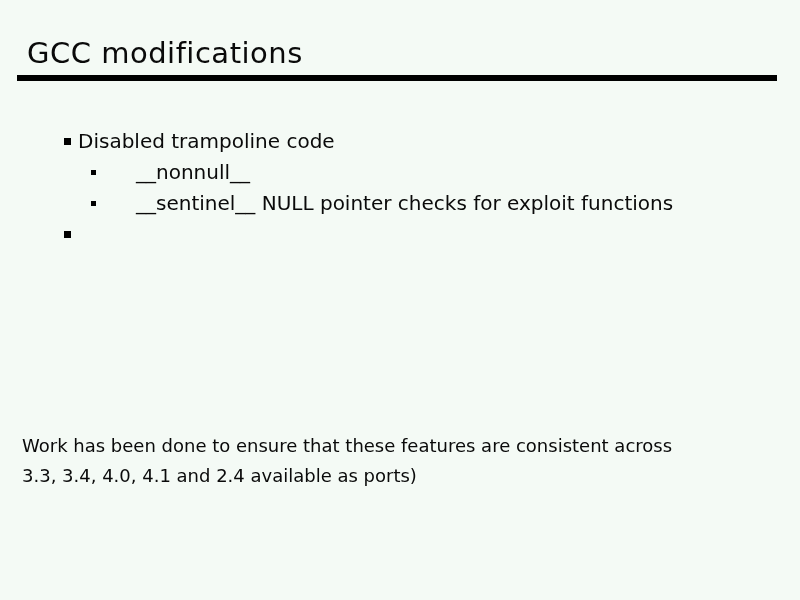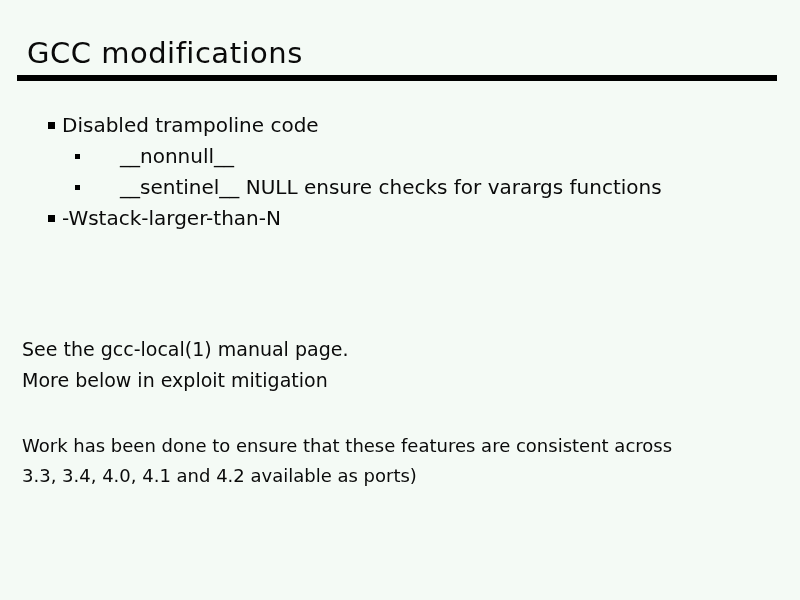--- a/index.html
+++ b/index.html
@@ -34,21 +34,21 @@
     left: 17px;
     top: 75px;
     width: 760px;
     height: 6px;
     background: var(--rule, #000000);
   }
   .bullet-list {
     position: absolute;
     left: 0;
     top: 110px;
-    margin: 0;
+    margin: 16px;
     padding: 0;
     list-style: none;
     font-size: 20px;
   }
   .bullet-item {
     position: relative;
     line-height: 31px;
     white-space: nowrap;
   }
   .bullet-item.l1 { padding-left: 62px; }
@@ -104,31 +104,26 @@
     <li class="bullet-item l1">
       <span class="bullet-marker"></span>
       <span>Disabled trampoline code</span>
     </li>
     <li class="bullet-item l2">
       <span class="bullet-marker"></span>
       <span>__nonnull__</span>
     </li>
     <li class="bullet-item l2">
       <span class="bullet-marker"></span>
-      <span>__sentinel__ NULL ensure checks for varargs functions</span>
+      <span>__sentinel__ NULL pointer checks for exploit functions</span>
     </li>
     <li class="bullet-item l1">
       <span class="bullet-marker"></span>
-      <span>-Wstack-larger-than-N</span>
     </li>
   </ul>
 
-  <div class="notes-block">
-    <div class="note-line">See the gcc-local(1) manual page.</div>
-    <div class="note-line">More below in exploit mitigation</div>
-  </div>
 
   <div class="paragraph-block">
     <div class="paragraph-line">Work has been done to ensure that these features are consistent across</div>
-    <div class="paragraph-line">3.3, 3.4, 4.0, 4.1 and 4.2 available as ports)</div>
+    <div class="paragraph-line">3.3, 3.4, 4.0, 4.1 and 2.4 available as ports)</div>
   </div>
 
 </div>
 
 </body></html>

